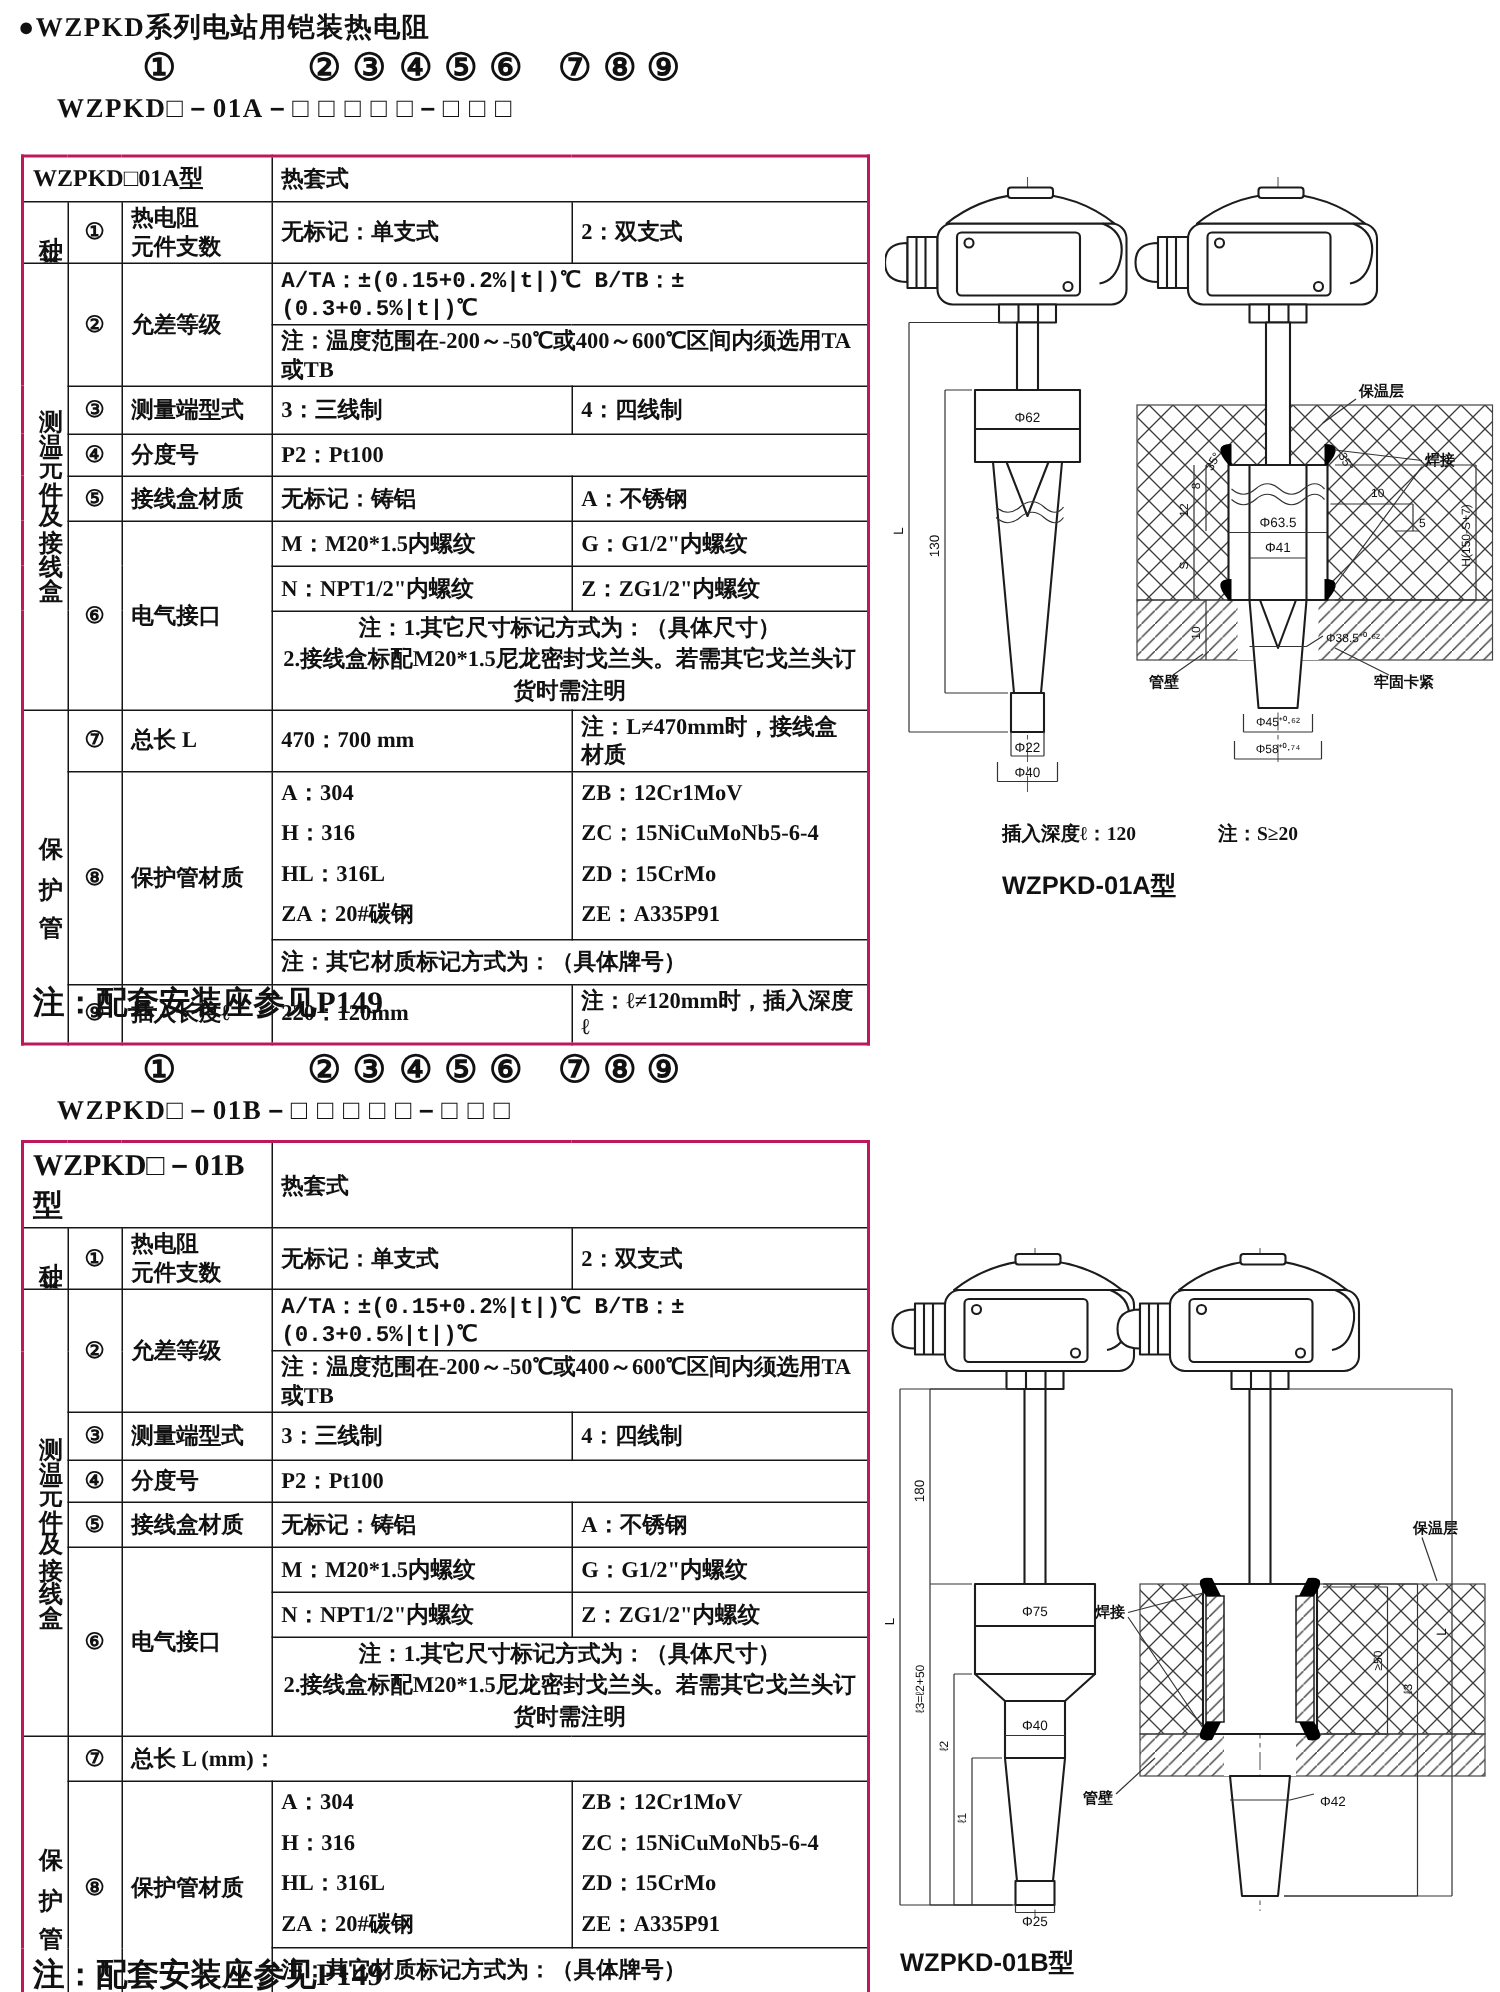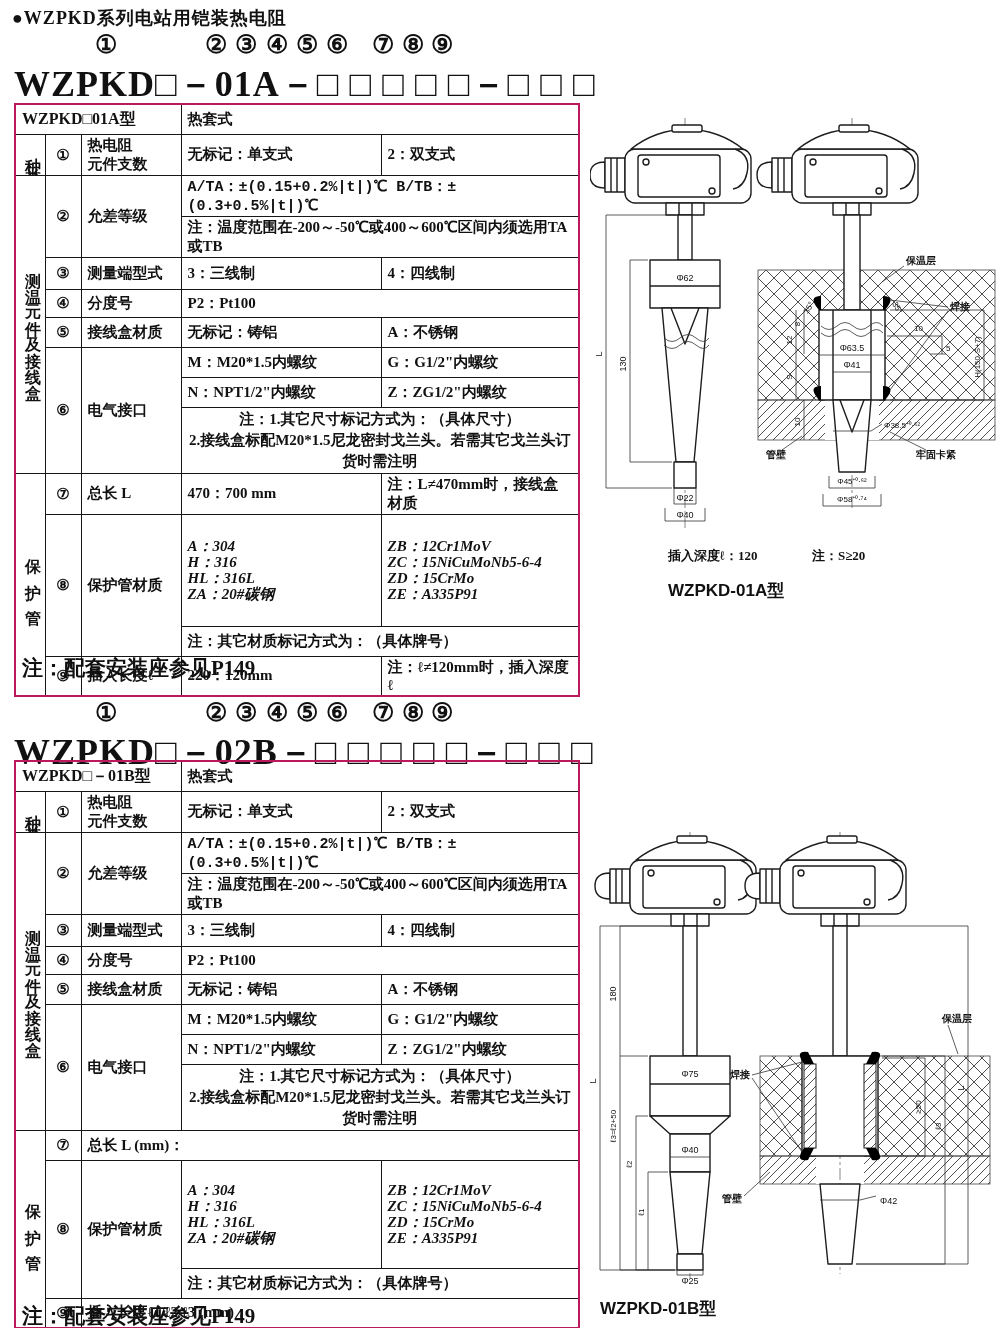--- a/index.html
+++ b/index.html
@@ -3,33 +3,33 @@
 <meta charset="utf-8">
 <style>
   html,body{margin:0;padding:0;}
   body{width:1000px;height:1328px;position:relative;background:#fff;color:#111;
        font-family:"Liberation Serif",serif;overflow:hidden;}
   .abs{position:absolute;}
   #page-title{left:12px;top:6px;font-size:18px;font-weight:bold;letter-spacing:1px;}
   .code-block{width:575px;}
   .circles{position:relative;height:30px;font-size:25px;font-weight:bold;}
   .circles span{position:absolute;top:0;}
-  .model-line{font-size:36px;font-weight:bold;letter-spacing:1px;white-space:nowrap;}
+  .model-line{font-size:18px;font-weight:bold;letter-spacing:1px;white-space:nowrap;margin-left:24px;}
   table.spec{border-collapse:collapse;table-layout:fixed;width:566px;border:2px solid #be185d;}
   table.spec td{border:1.5px solid #161616;font-weight:bold;font-size:15px;
       padding:1px 6px;vertical-align:middle;overflow:hidden;}
   td.gcell{padding:0;text-align:center;}
   .vtxt{writing-mode:vertical-rl;text-orientation:upright;font-weight:bold;font-size:16px;margin:0 auto;}
   .ls1{letter-spacing:10px}.ls2{letter-spacing:16px}.ls3{letter-spacing:26px}
   td.num{text-align:center;font-size:17px;padding:1px 0;}
   .pre{white-space:pre-line;}
   .tol{font-size:13.5px;font-family:Liberation Mono, monospace;}
   .small-note{font-size:12.5px;}
   .mid-note{font-size:14.5px;line-height:21px;text-align:center;}
-  .list{line-height:16px;font-style:italic;}
+  .list{line-height:27px;}
   tr.hdr{height:30px}tr.r1{height:38px}tr.r2a{height:30px}tr.r2b{height:26px}
   tr.r3{height:32px}tr.r4{height:28px}tr.r5{height:30px}
   tr.r6a{height:30px}tr.r6b{height:30px}tr.r6c{height:66px}tr.r6cB{height:62px}
   tr.r7{height:32px}tr.r7B{height:30px}tr.r8a{height:112px}tr.r8aB{height:108px}
   tr.r8b{height:30px}tr.r9{height:32px}tr.r9B{height:30px}
   .footnote{font-size:21px;font-weight:bold;}
   
   text{fill:#111;}
   .dim{font:9px "Liberation Sans",sans-serif;}
   .dims{font:8px "Liberation Sans",sans-serif;}
@@ -166,34 +166,34 @@
     <span style="left:81px">①</span>
     <span style="left:191px">②</span>
     <span style="left:221px">③</span>
     <span style="left:252px">④</span>
     <span style="left:282px">⑤</span>
     <span style="left:312px">⑥</span>
     <span style="left:358px">⑦</span>
     <span style="left:388px">⑧</span>
     <span style="left:417px">⑨</span>
   </div>
-  <div class="model-line">WZPKD□－02B－□ □ □ □ □－□ □ □</div>
+  <div class="model-line">WZPKD□－01B－□ □ □ □ □－□ □ □</div>
 </div>
 
 <table class="spec abs" style="left:14px;top:760px;">
   <colgroup>
       <col style="width:30px">
       <col style="width:36px">
       <col style="width:100px">
       <col style="width:200px">
       <col style="width:198px">
     </colgroup>
   <tbody>
       <tr class="hdr">
-    <td colspan="3" style="font-size:16px">WZPKD□－01B型</td>
+    <td colspan="3" style="font-size:20px">WZPKD□－01B型</td>
     <td colspan="2">热套式</td>
   </tr>
   <tr class="r1">
     <td class="gcell">
           <div class="vtxt ls1">种类</div>
         </td>
     <td class="num">①</td>
     <td class="pre">热电阻
 元件支数</td>
     <td>无标记：单支式</td>

